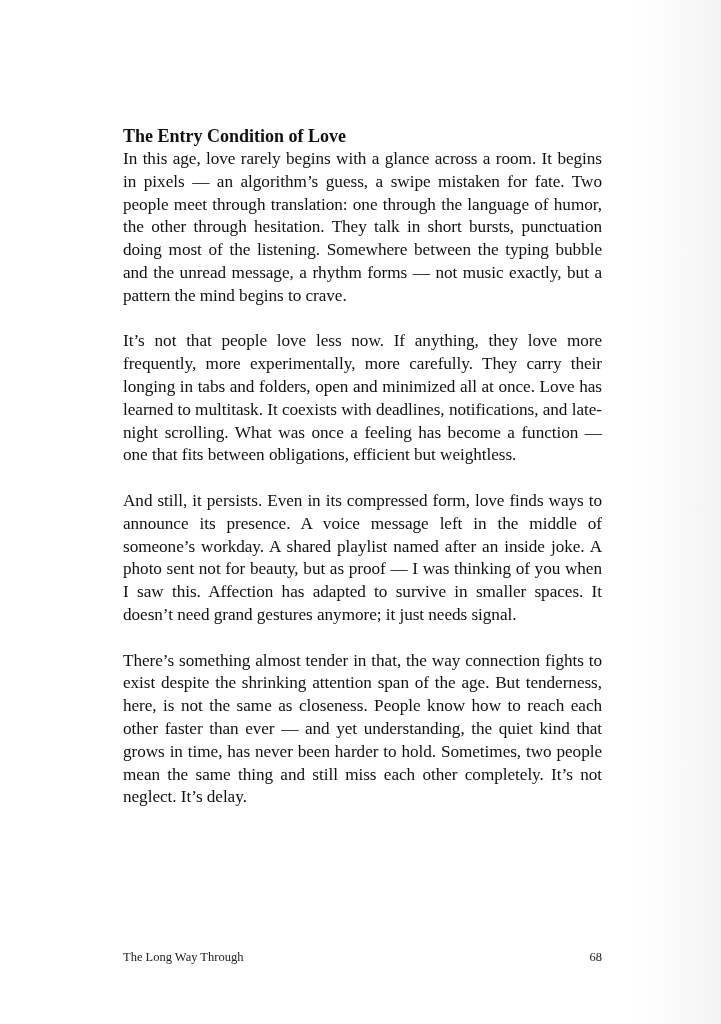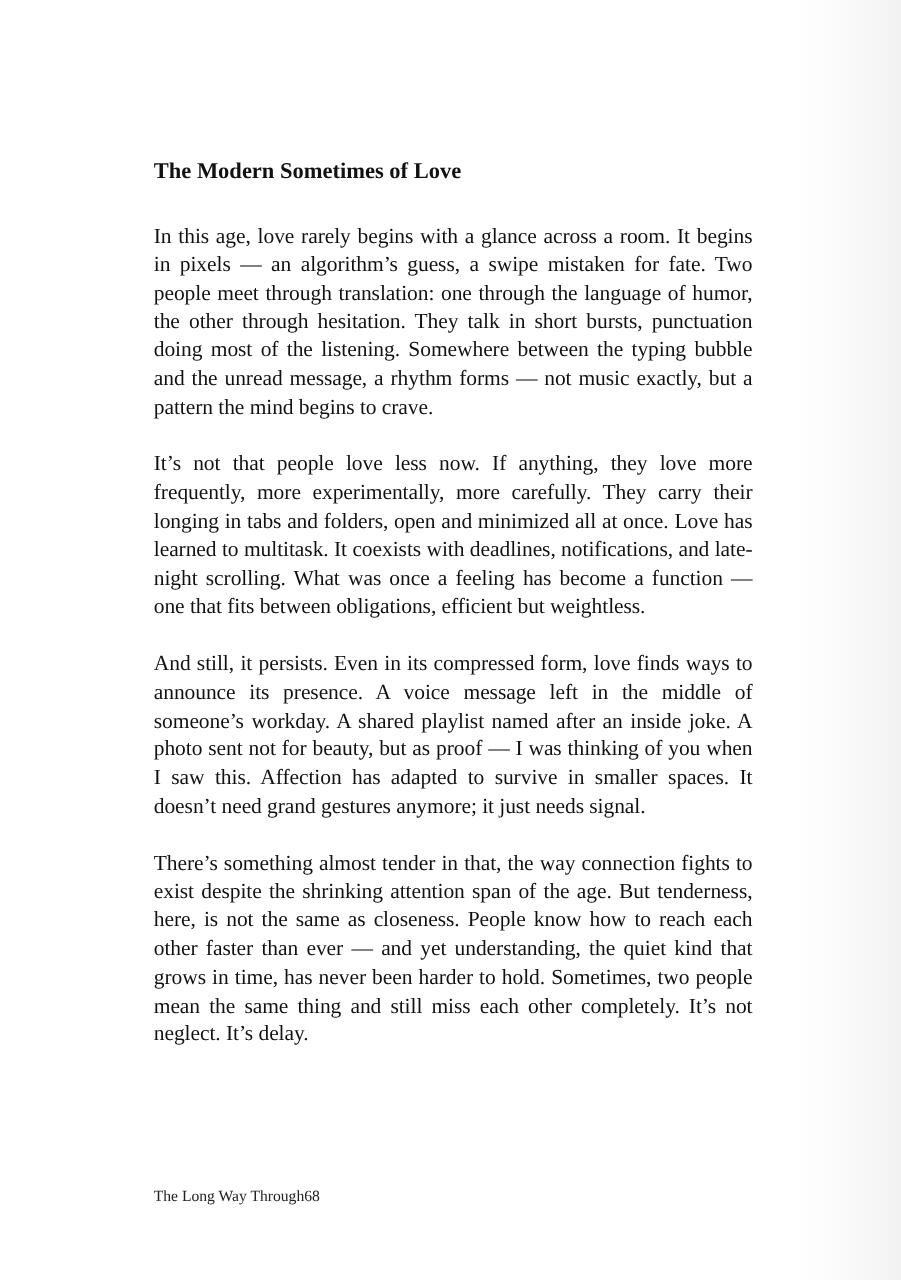--- a/index.html
+++ b/index.html
@@ -31,48 +31,48 @@
   .heading {
     font-weight: bold;
     font-size: 18px;
     line-height: 24px;
     margin: 0;
   }
   .heading .line {
     display: block;
   }
   .body {
-    margin-top: 30px;
   }
   .para {
     font-size: 17.2px;
     line-height: 22.8px;
     text-align: justify;
     margin: 0 0 22.8px 0;
     word-spacing: 0px;
     letter-spacing: -0.05px;
   }
   .footer {
     position: absolute;
     left: 123px;
     top: 950px;
     width: 479px;
     display: flex;
+    justify-content: space-between;
     font-family: "Liberation Serif", "DejaVu Serif", serif;
     font-size: 12.5px;
     color: #222222;
   }
 </style>
 </head>
 <body>
 
 <div class="page">
   <div class="content">
     <h1 class="heading">
-      <span class="line">The Modern Sometimes of Love</span>
+      <span class="line">The Entry Condition of Love</span>
     </h1>
     <div class="body">
       <p class="para">In this age, love rarely begins with a glance across a room. It begins in pixels — an algorithm’s guess, a swipe mistaken for fate. Two people meet through translation: one through the language of humor, the other through hesitation. They talk in short bursts, punctuation doing most of the listening. Somewhere between the typing bubble and the unread message, a rhythm forms — not music exactly, but a pattern the mind begins to crave.</p>
       <p class="para">It’s not that people love less now. If anything, they love more frequently, more experimentally, more carefully. They carry their longing in tabs and folders, open and minimized all at once. Love has learned to multitask. It coexists with deadlines, notifications, and late-night scrolling. What was once a feeling has become a function — one that fits between obligations, efficient but weightless.</p>
       <p class="para">And still, it persists. Even in its compressed form, love finds ways to announce its presence. A voice message left in the middle of someone’s workday. A shared playlist named after an inside joke. A photo sent not for beauty, but as proof — I was thinking of you when I saw this. Affection has adapted to survive in smaller spaces. It doesn’t need grand gestures anymore; it just needs signal.</p>
       <p class="para">There’s something almost tender in that, the way connection fights to exist despite the shrinking attention span of the age. But tenderness, here, is not the same as closeness. People know how to reach each other faster than ever — and yet understanding, the quiet kind that grows in time, has never been harder to hold. Sometimes, two people mean the same thing and still miss each other completely. It’s not neglect. It’s delay.</p>
     </div>
   </div>
 
   <div class="footer">

